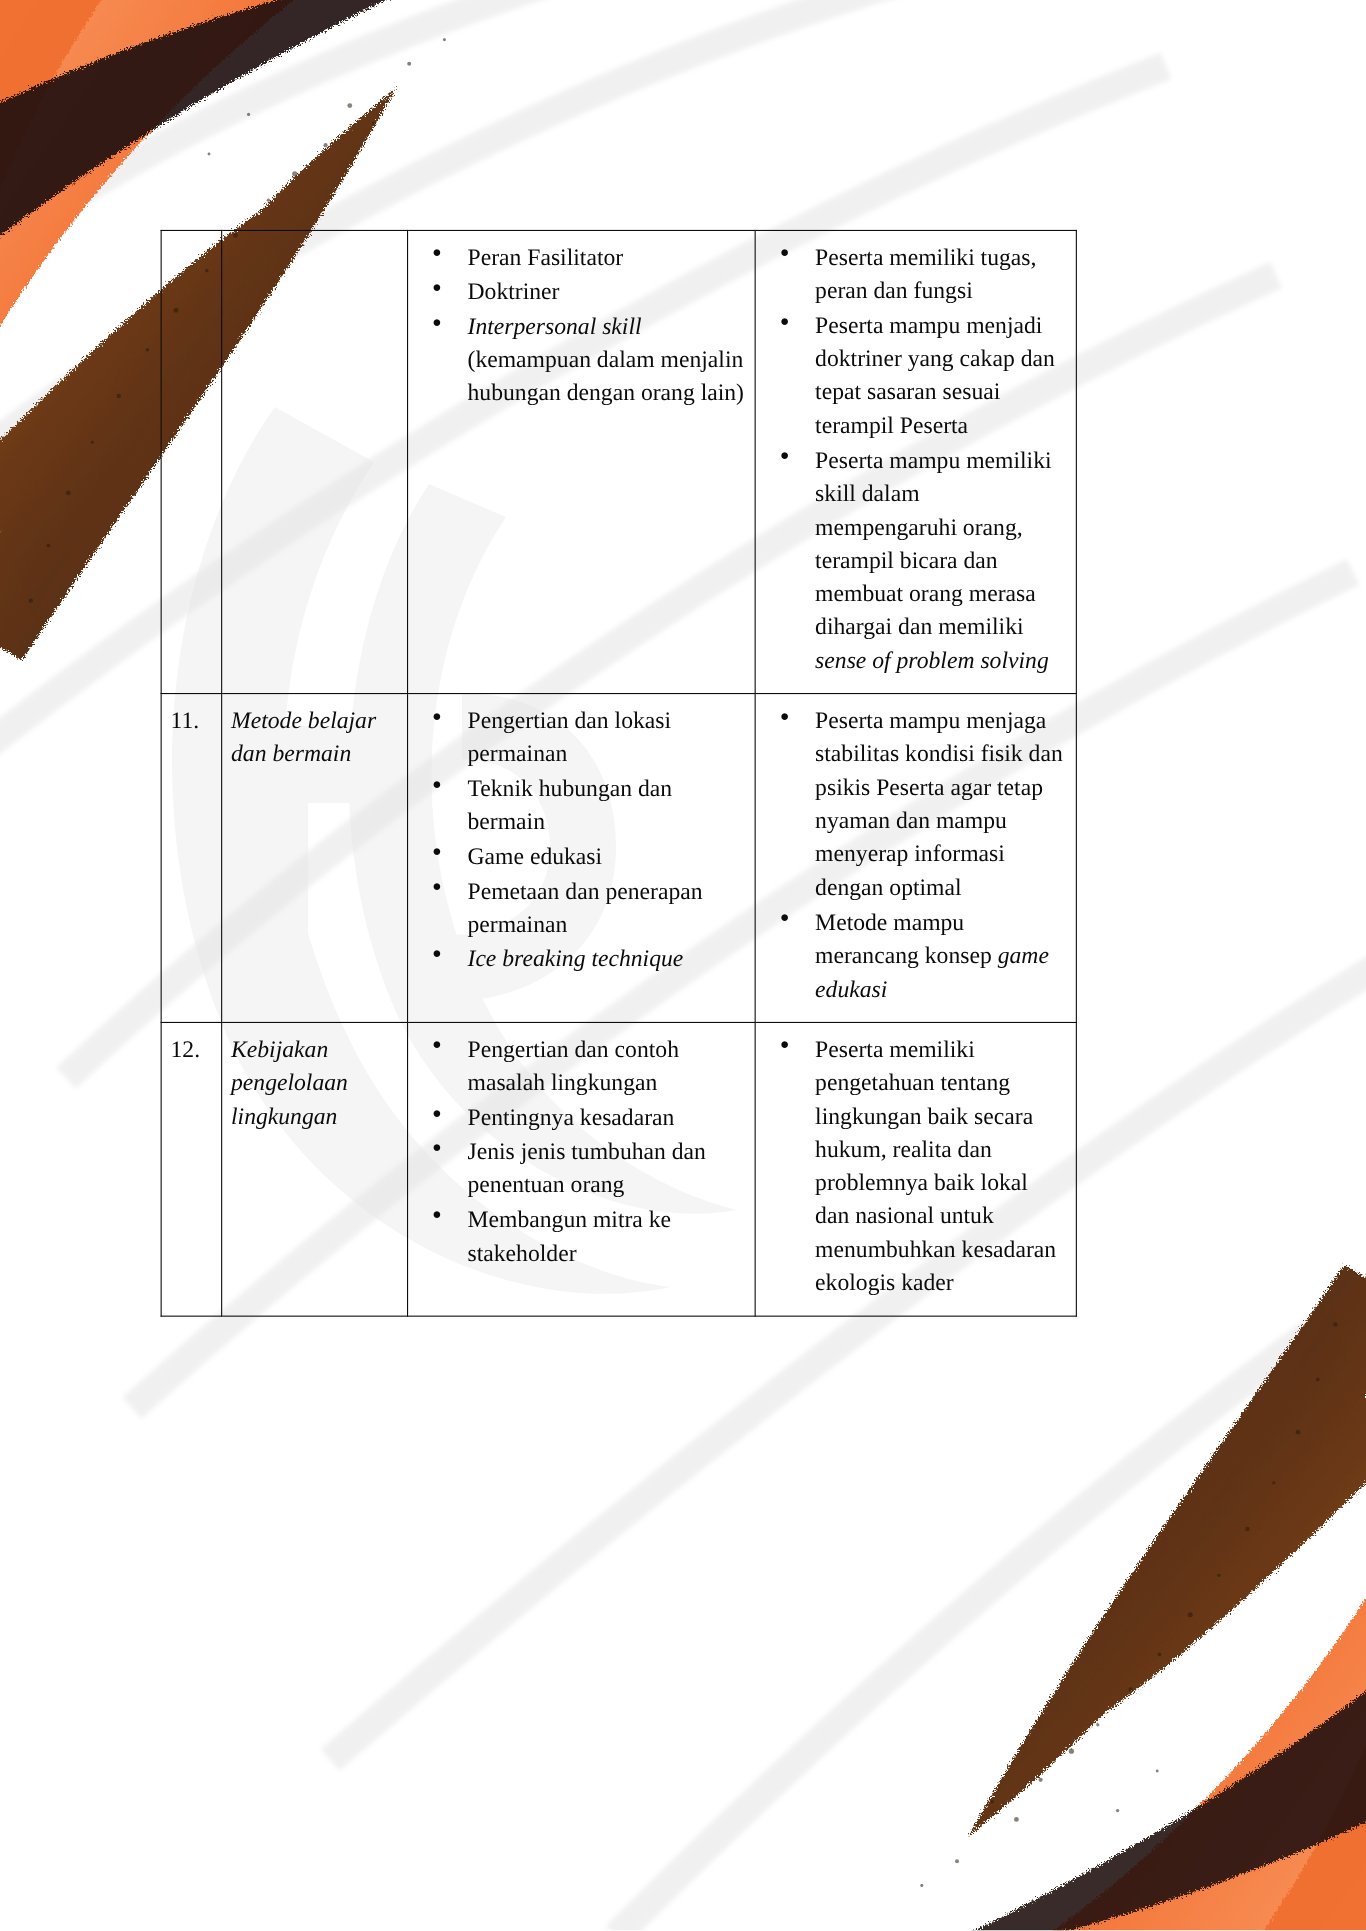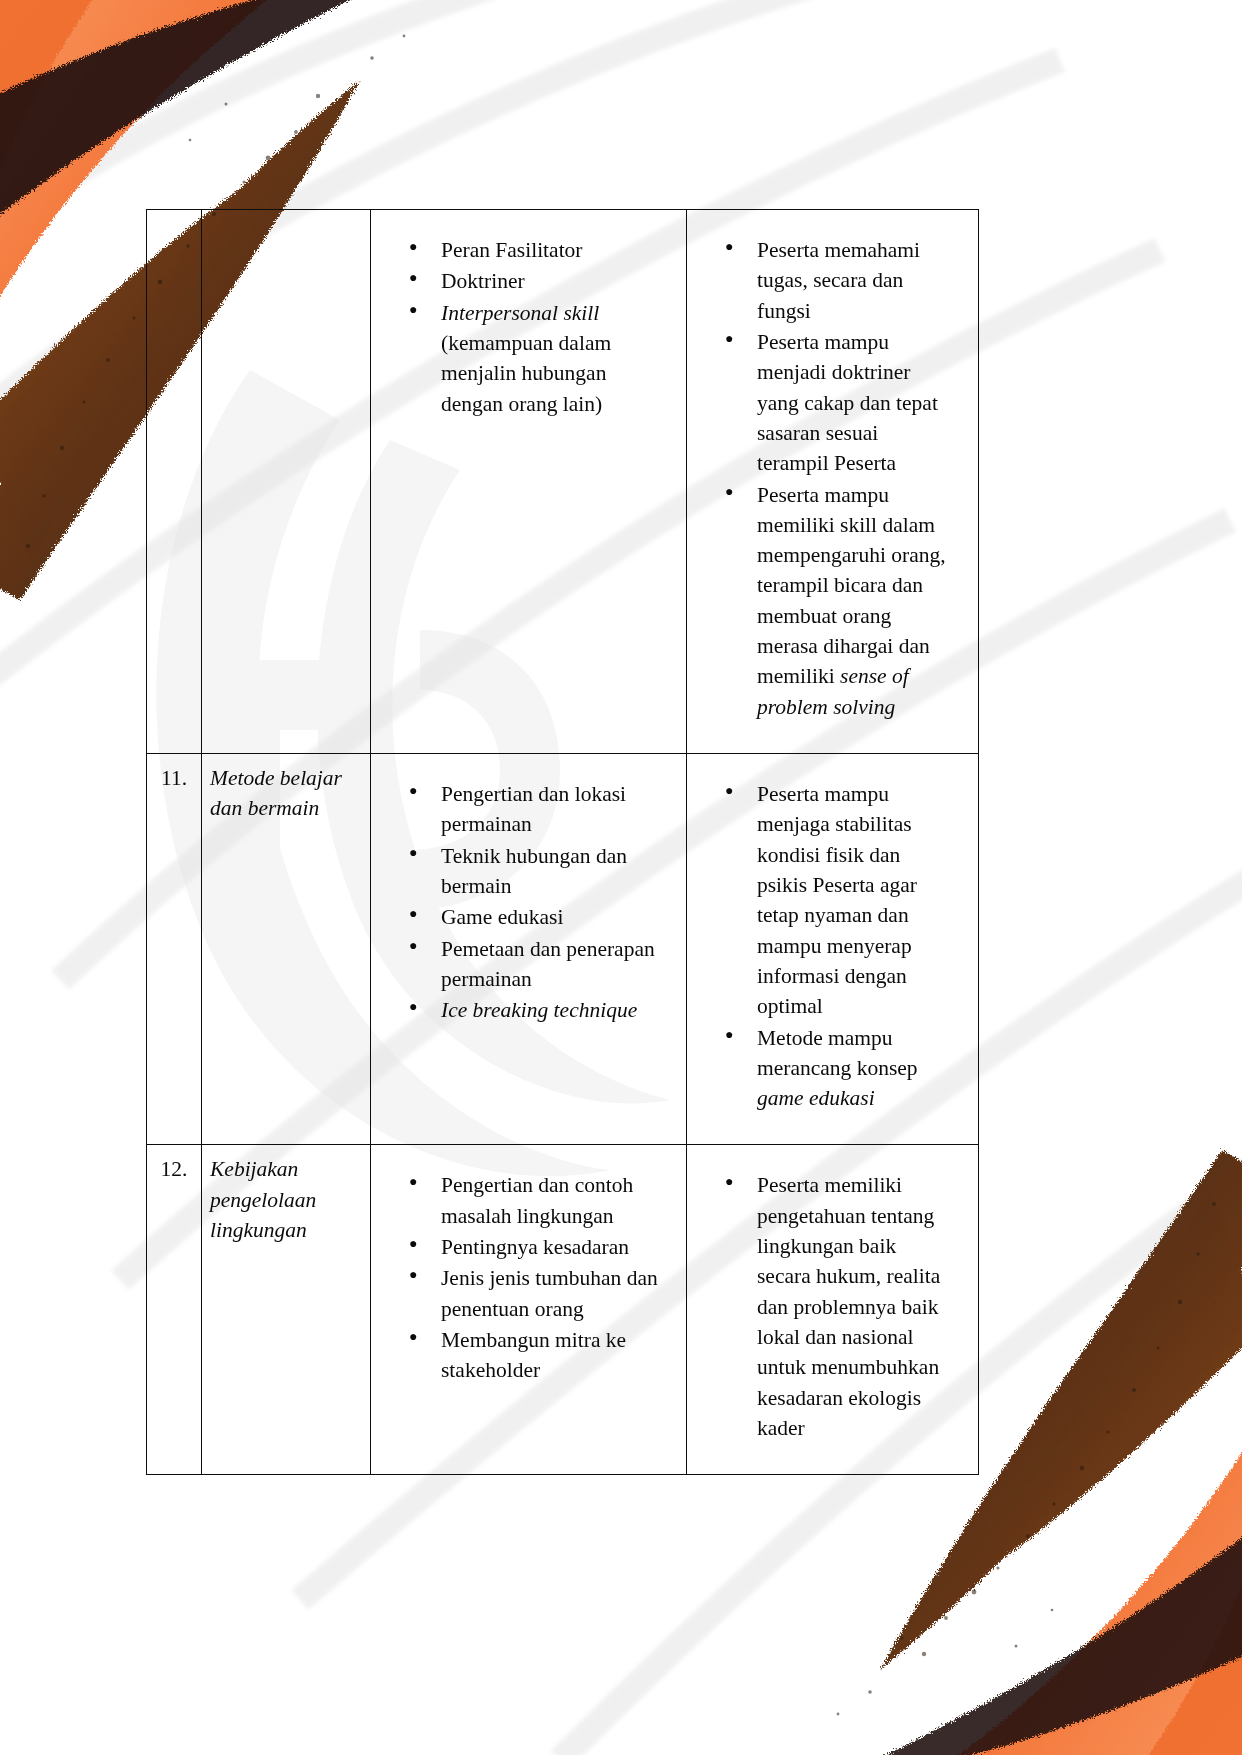--- a/index.html
+++ b/index.html
@@ -61,39 +61,39 @@
     line-height: 1.41;
     color: #0b0b0b;
   }
 
   col.c-no    { width: 55px; }
   col.c-topic { width: 169px; }
   col.c-mat   { width: 316px; }
   col.c-out   { width: 292px; }
 
   td.col-no {
-    text-align: center;
+    text-align: left;
     padding-left: 12px;
     padding-top: 10px;
     margin-left: 28px;
   }
 
   td.col-topic {
     padding-left: 13px;
     padding-top: 10px;
     font-style: italic;
   }
 
   td.col-mat, td.col-out {
     padding-left: 4px;
     padding-top: 10px;
   }
 
   ul.bullets {
-    margin: 16px;
+    margin: 0;
     padding: 0 0 0 46px;
     list-style: none;
   }
 
   ul.bullets > li {
     position: relative;
     margin: 0 0 0 0;
     padding: 0 0 1px 0;
     line-height: 1.41;
   }
@@ -269,21 +269,21 @@
               </li>
               <li>
                 <span class="it">Interpersonal skill</span>
                 <span>(kemampuan dalam menjalin hubungan dengan orang lain)</span>
               </li>
             </ul>
           </td>
           <td class="col-out">
             <ul class="bullets">
               <li>
-                <span>Peserta memahami tugas, secara dan fungsi</span>
+                <span>Peserta memiliki tugas, peran dan fungsi</span>
               </li>
               <li>
                 <span>Peserta mampu menjadi doktriner yang cakap dan tepat sasaran sesuai terampil Peserta</span>
               </li>
               <li>
                 <span>Peserta mampu memiliki skill dalam mempengaruhi orang, terampil bicara dan membuat orang merasa dihargai dan memiliki </span><span class="it">sense of problem solving</span>
               </li>
             </ul>
           </td>
         </tr>

